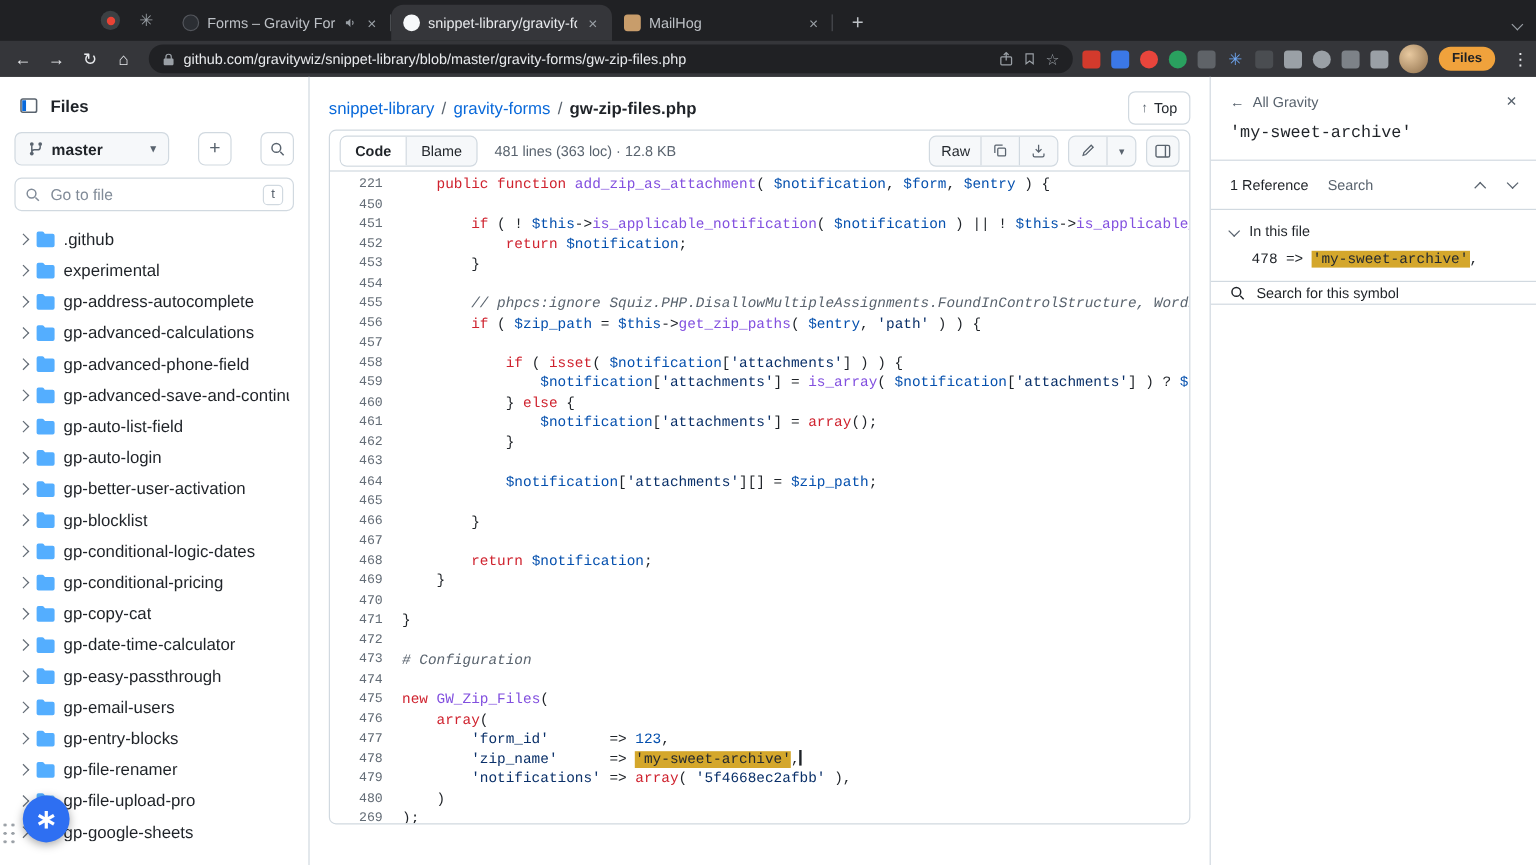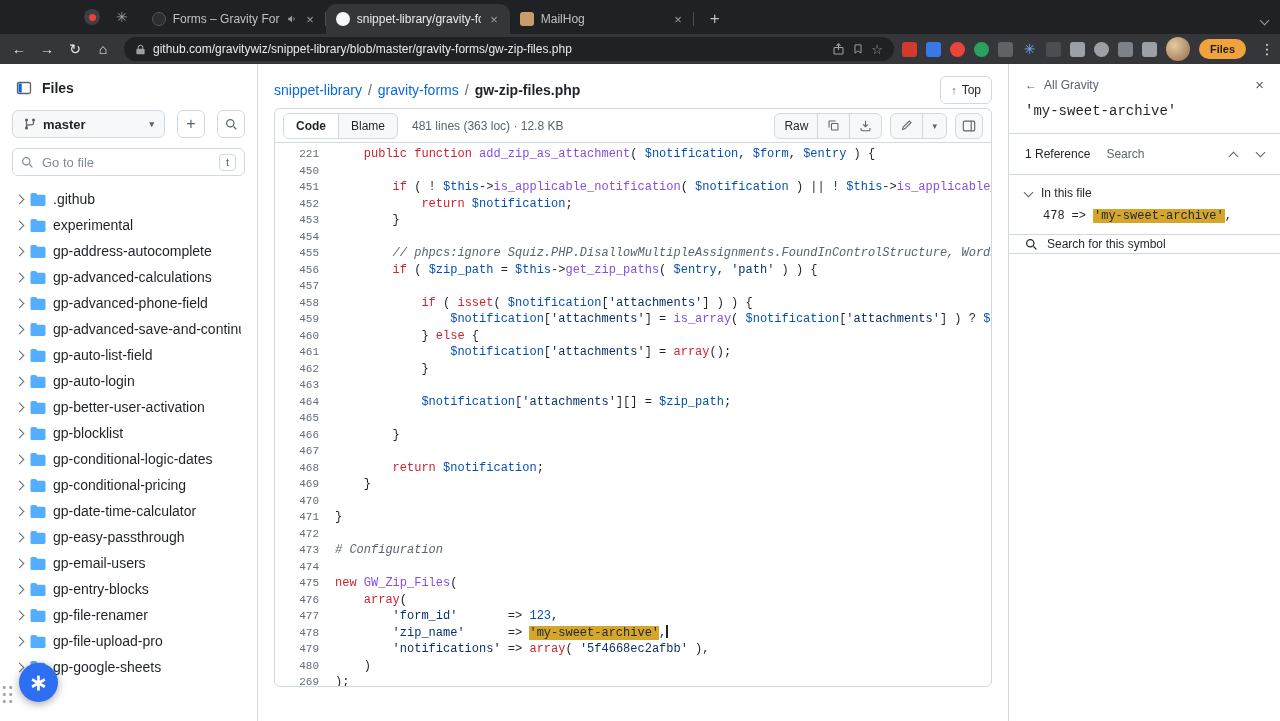--- a/index.html
+++ b/index.html
@@ -50,21 +50,21 @@
   .menu-dots { color:#e8eaed; font-size:14px; padding:0 5px; letter-spacing:0; }
 
   
   .page { height:657px; display:flex; background:#fff; }
 
   
   .sidebar { width:258px; flex:none; border-right:1px solid #d1d9e0; display:flex; flex-direction:column;
     overflow:hidden; position:relative; }
   .sb-head { display:flex; align-items:center; gap:10px; padding:16px 16px 6px; }
   .sb-title { font-size:14px; font-weight:700; color:#1f2328; }
-  .sb-controls { display:flex; gap:12px; padding:8px 12px 4px; }
+  .sb-controls { display:flex; gap:24px; padding:8px 12px 4px; }
   .branch-btn { flex:1; height:28px; display:flex; align-items:center; gap:6px; padding:0 10px;
     border:1px solid #d1d9e0; border-radius:6px; background:#f6f8fa; font-size:13px; font-weight:600; color:#1f2328; }
   .branch-caret { margin-left:auto; color:#59636e; font-size:9px; }
   .sq-btn { width:28px; height:28px; border:1px solid #d1d9e0; border-radius:6px; background:#fff;
     display:flex; align-items:center; justify-content:center; color:#59636e; font-size:16px; flex:none; }
   .sb-search { margin:6px 12px; height:28px; border:1px solid #d1d9e0; border-radius:6px;
     display:flex; align-items:center; gap:8px; padding:0 8px; color:#818b98; font-size:13px; }
   .sb-search input { border:none; outline:none; background:transparent; flex:1; font:inherit; color:#0f766e; min-width:0; }
   .sb-search input::placeholder { color:#818b98; }
   .key-hint { width:17px; height:17px; border:1px solid #d1d9e0; border-radius:4px; display:flex;
@@ -377,20 +377,29 @@
           </span>
           <span class="tw-label">gp-conditional-pricing</span>
         </div>
         <div class="tree-item">
           <span class="tw-chev"></span>
           <span class="tw-folder">
             <svg width="16" height="15" viewBox="0 0 16 16" fill="#54aeff">
               <path d="M1.75 1A1.75 1.75 0 0 0 0 2.75v10.5C0 14.216.784 15 1.75 15h12.5A1.75 1.75 0 0 0 16 13.25v-8.5A1.75 1.75 0 0 0 14.25 3H7.5a.25.25 0 0 1-.2-.1l-.9-1.2C6.07 1.26 5.55 1 5 1H1.75Z"></path>
             </svg>
           </span>
+          <span class="tw-label">gp-copy-cat</span>
+        </div>
+        <div class="tree-item">
+          <span class="tw-chev"></span>
+          <span class="tw-folder">
+            <svg width="16" height="15" viewBox="0 0 16 16" fill="#54aeff">
+              <path d="M1.75 1A1.75 1.75 0 0 0 0 2.75v10.5C0 14.216.784 15 1.75 15h12.5A1.75 1.75 0 0 0 16 13.25v-8.5A1.75 1.75 0 0 0 14.25 3H7.5a.25.25 0 0 1-.2-.1l-.9-1.2C6.07 1.26 5.55 1 5 1H1.75Z"></path>
+            </svg>
+          </span>
           <span class="tw-label">gp-date-time-calculator</span>
         </div>
         <div class="tree-item">
           <span class="tw-chev"></span>
           <span class="tw-folder">
             <svg width="16" height="15" viewBox="0 0 16 16" fill="#54aeff">
               <path d="M1.75 1A1.75 1.75 0 0 0 0 2.75v10.5C0 14.216.784 15 1.75 15h12.5A1.75 1.75 0 0 0 16 13.25v-8.5A1.75 1.75 0 0 0 14.25 3H7.5a.25.25 0 0 1-.2-.1l-.9-1.2C6.07 1.26 5.55 1 5 1H1.75Z"></path>
             </svg>
           </span>
           <span class="tw-label">gp-easy-passthrough</span>

